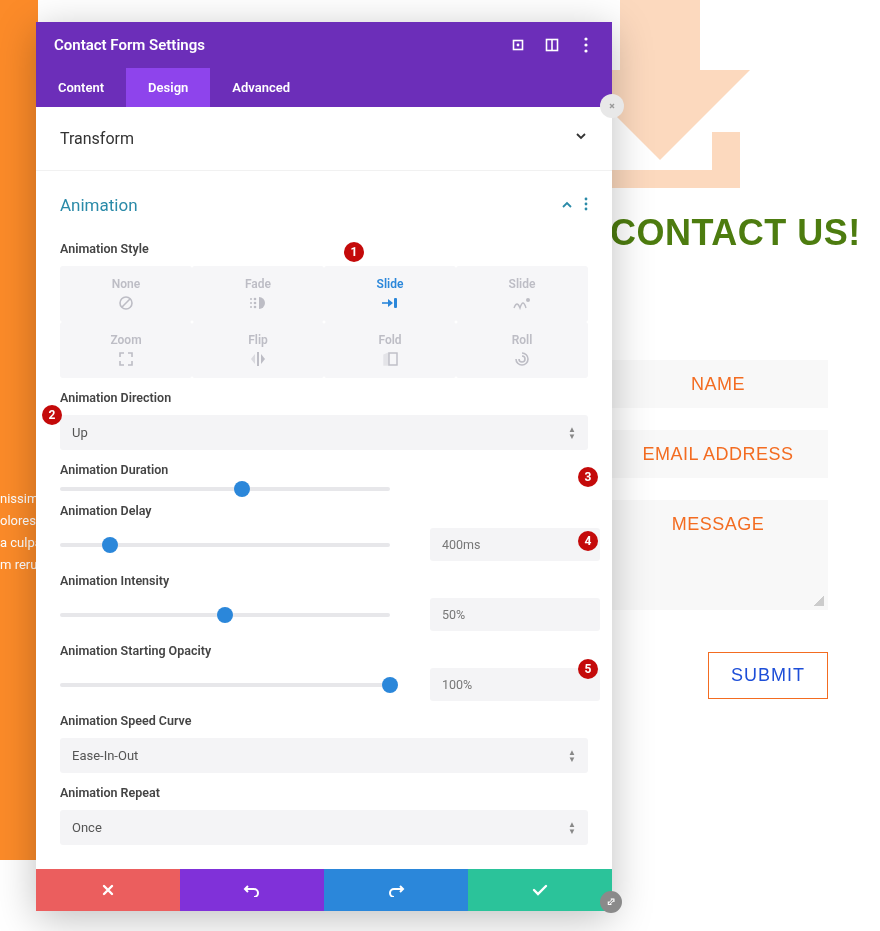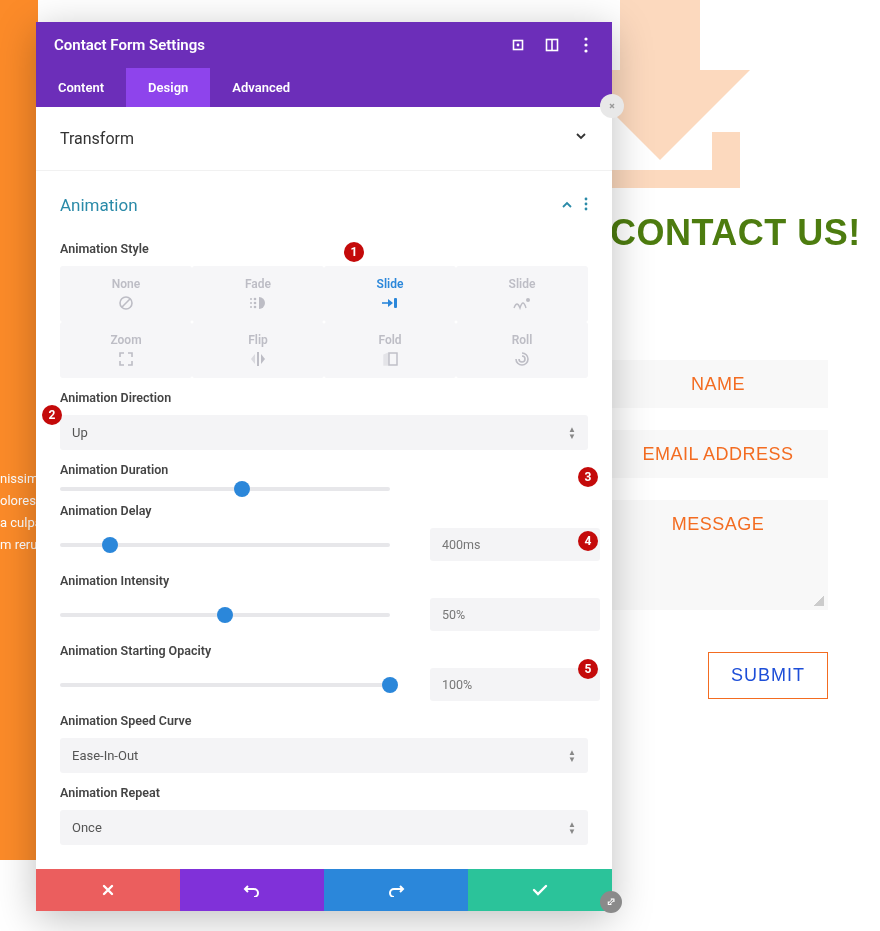--- a/index.html
+++ b/index.html
@@ -9,21 +9,21 @@
   .bg { position: absolute; inset: 0; }
   .bg-orange-strip { position:absolute; left:0; top:0; width:38px; height:860px; background:#fc8b29; }
   .bg-arrow { position:absolute; right:120px; top:0; width:200px; height:190px; display:flex; align-items:center; justify-content:center; }
   .bg-arrow svg { width:200px; height:190px; }
   .bg-contact-title { position:absolute; left:610px; top:212px; font-size:36px; font-weight:700; color:#4d7c0f; letter-spacing:0.5px; font-family:"Arial Narrow", Arial, sans-serif; }
   .bg-form { position:absolute; right:52px; top:360px; width:220px; }
   .bg-input { width:100%; height:48px; border:none; background:#f8f8f8; margin-bottom:22px; text-align:center; color:#f36c21; font-size:18px; font-weight:400; letter-spacing:0.5px; display:flex; align-items:center; justify-content:center; font-family:"Arial Narrow", Arial, sans-serif; }
   .bg-message { height:110px; padding-top:14px; align-items:flex-start; position:relative; }
   .bg-message::after { content:''; position:absolute; right:4px; bottom:4px; width:10px; height:10px; background:linear-gradient(135deg, transparent 50%, #ccc 50%); }
   .bg-submit { float:right; margin-top:20px; padding:12px 22px; border:1.5px solid #f36c21; color:#1d4ed8; font-size:18px; font-weight:400; background:#fff; letter-spacing:1px; font-family:"Arial Narrow", Arial, sans-serif; }
-  .bg-left-text { position:absolute; left:0; top:468px; color:#fff; font-size:13px; line-height:22px; text-align:left; }
+  .bg-left-text { position:absolute; left:0; top:488px; color:#fff; font-size:13px; line-height:22px; text-align:left; }
 
   
   .modal { position:absolute; left:36px; top:22px; width:576px; background:#d946ef; box-shadow:0 8px 40px rgba(0,0,0,0.25); border-radius:4px 4px 0 0; overflow:visible; }
   .modal-header { background:#6c2eb9; color:#fff; padding:14px 18px; display:flex; align-items:center; justify-content:space-between; }
   .modal-title { font-size:15px; font-weight:600; }
   .modal-header-icons { display:flex; gap:18px; align-items:center; }
   .modal-header-icons .icon { width:16px; height:16px; display:flex; align-items:center; justify-content:center; color:#fff; cursor:pointer; }
 
   .modal-tabs { background:#6c2eb9; display:flex; }
   .modal-tab { padding:12px 22px; color:#fff; font-size:13px; font-weight:600; cursor:pointer; }

